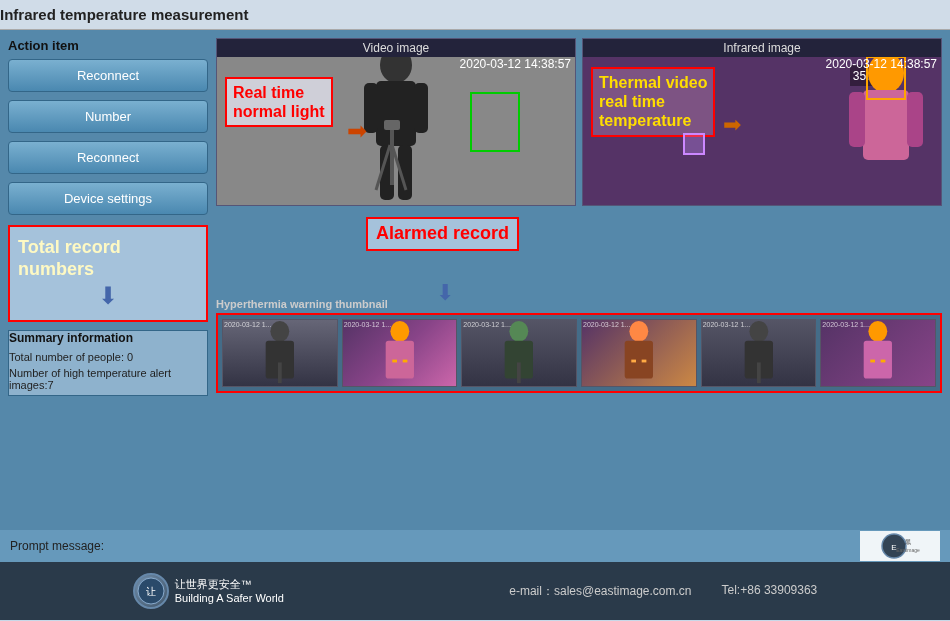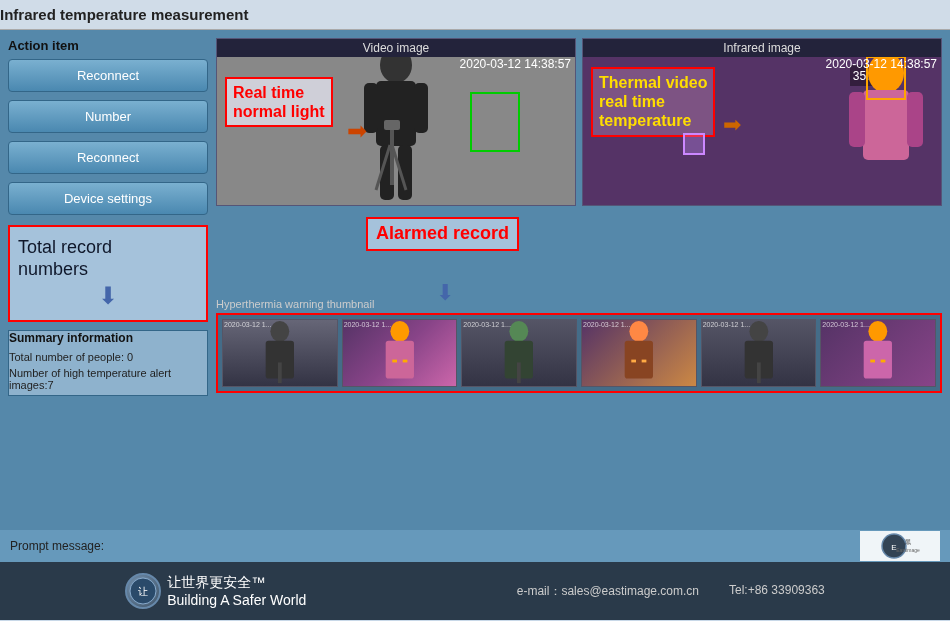--- a/index.html
+++ b/index.html
@@ -60,23 +60,23 @@
     }
 
     .total-record-box {
       border: 2px solid red;
       background: rgba(200, 220, 240, 0.7);
       padding: 10px 8px;
       margin-bottom: 8px;
     }
 
     .total-record-text {
-      color: #0f172a;
+      color: #fef9c3;
       font-size: 18px;
-      font-weight: normal;
+      font-weight: bold;
       line-height: 1.2;
     }
 
     .arrow-down {
       text-align: center;
       font-size: 24px;
       color: #4466aa;
       margin-top: 2px;
     }
 
@@ -276,20 +276,21 @@
 
     
     .thumbnails-section {
       flex: 1;
     }
 
     .thumbnails-label {
       color: #ccc;
       font-size: 11px;
       margin-bottom: 3px;
+      font-weight: bold;
     }
 
     .thumbnails-container {
       display: flex;
       gap: 4px;
       border: 2px solid red;
       padding: 4px;
       background: rgba(0,0,0,0.2);
       height: 80px;
     }
@@ -371,21 +372,21 @@
       border: 2px solid #6688aa;
       display: flex;
       align-items: center;
       justify-content: center;
       font-size: 10px;
       color: white;
     }
 
     .footer-logo-text {
       color: white;
-      font-size: 14px;
+      font-size: 11px;
       line-height: 1.3;
     }
 
     .footer-links {
       display: flex;
       gap: 30px;
       color: #ccc;
       font-size: 12px;
     }
 

